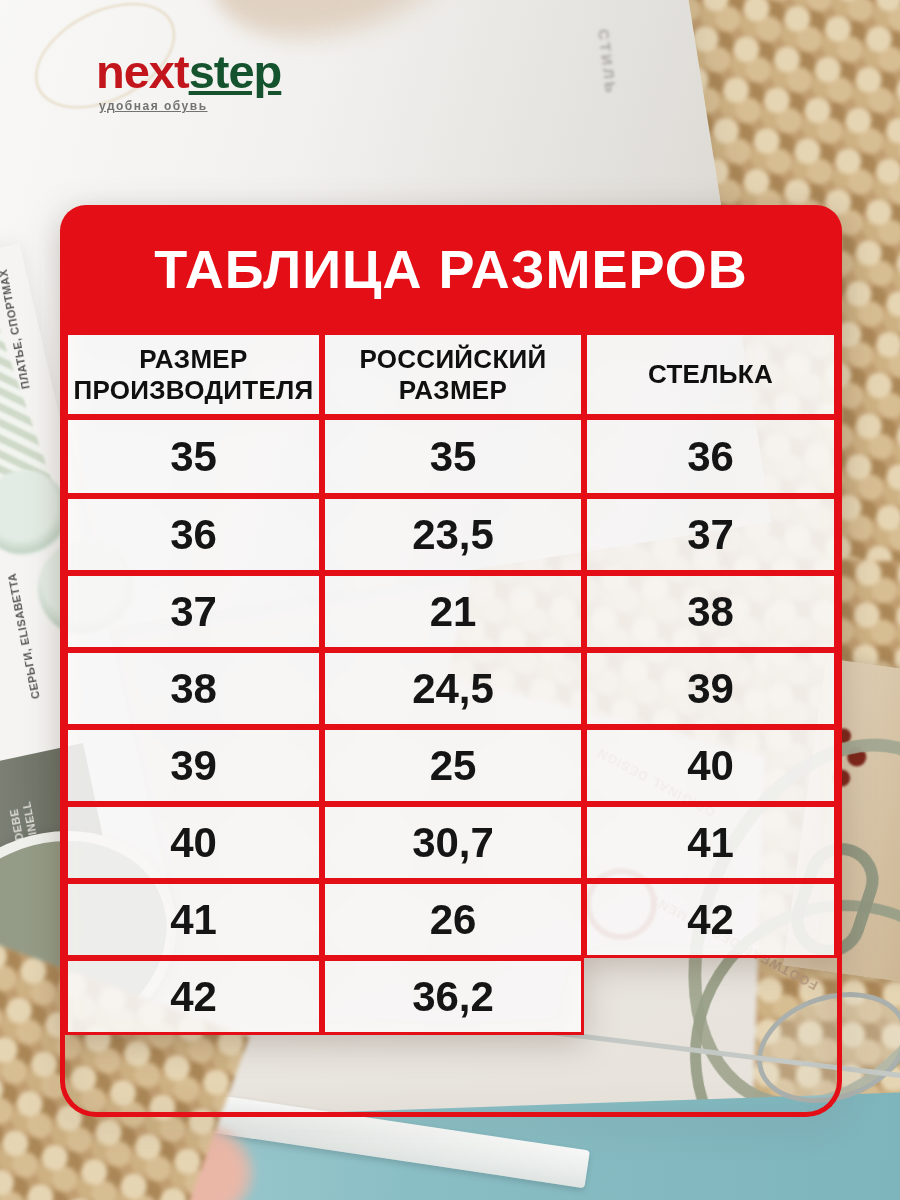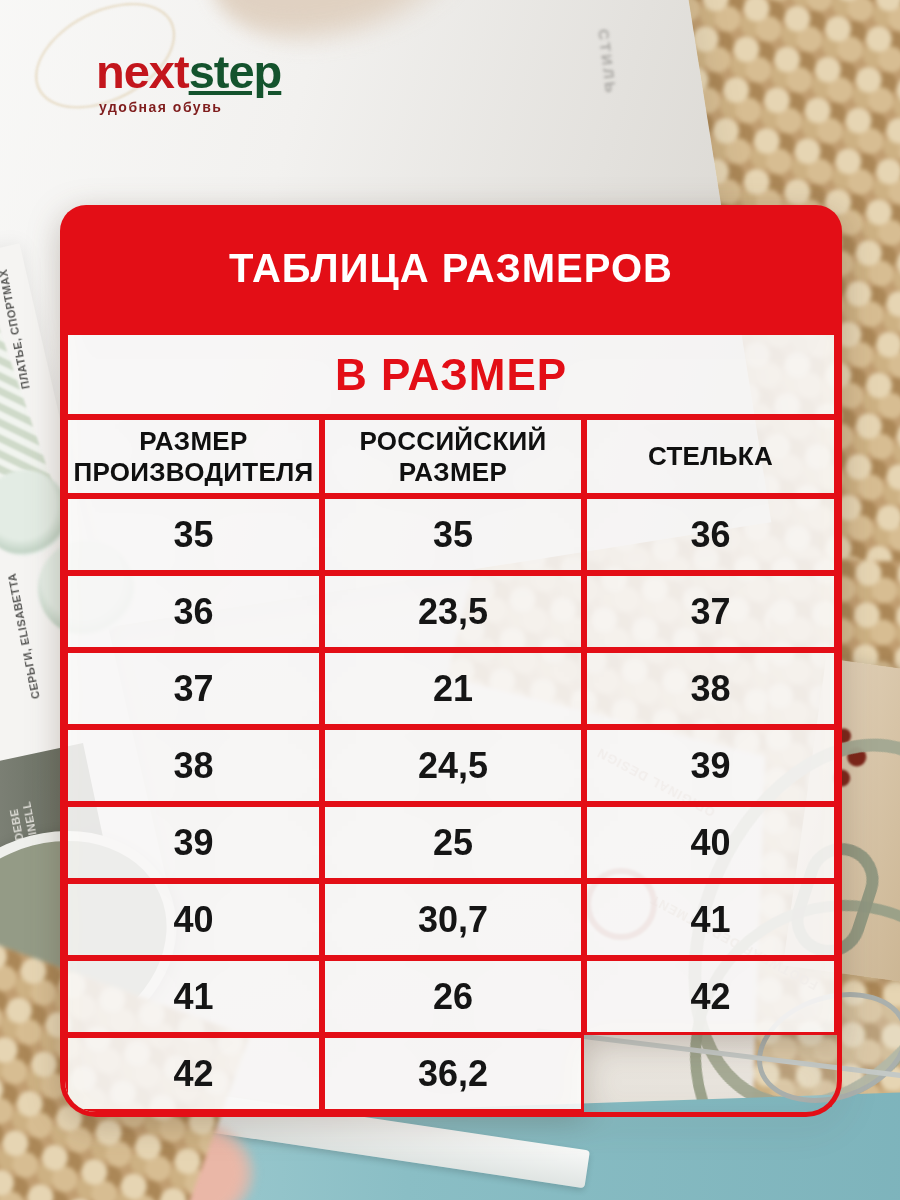--- a/index.html
+++ b/index.html
@@ -92,41 +92,41 @@
     letter-spacing:1px; white-space:nowrap; filter:blur(.5px);
     transform:rotate(-152deg); opacity:.9; }
   .wm-stamp { left:585px; top:868px; width:72px; height:72px; border-radius:50%;
     border:6px solid rgba(158,58,40,.75); filter:blur(1px); }
 
   
   .logo { position:absolute; left:96px; top:48px; z-index:5; }
   .logo-text { font-size:47px; font-weight:bold; letter-spacing:-1px; line-height:1; }
   .logo-next { color:#c3161c; }
   .logo-step { color:#14532d;text-decoration:underline; }
-  .logo-tagline { margin:4px 0 0 3px; font-size:14px; font-weight:bold;
-    color:#7f1d1d; letter-spacing:1.5px; }
+  .logo-tagline { margin:4px 0 0 3px; font-size:12px; font-weight:bold;
+    color:#737373; letter-spacing:1.5px;text-decoration:underline; }
 
   .panel { position:absolute; left:60px; top:205px; width:782px; z-index:4;
     filter:drop-shadow(0 8px 16px rgba(70,45,30,.28)); }
   .banner { height:127px; background:#e30e16; border-radius:26px 26px 0 0;
     display:flex; align-items:center; justify-content:center; }
-  .banner-title { color:#ffffff; font-size:40px; font-weight:bold; letter-spacing:1px; }
+  .banner-title { color:#ffffff; font-size:54px; font-weight:bold; letter-spacing:1px; }
 
   .size-grid { display:grid; width:782px;
     grid-template-columns:257px 262px 1fr;
     grid-template-rows:85px 79px repeat(8,77px);
     border:5px solid #e30e16; border-top:0;
     border-radius:0 0 36px 36px; overflow:hidden; }
   .cell { background:rgba(255,255,255,.86); border:3px solid #e30e16;
     display:flex; align-items:center; justify-content:center; text-align:center; }
   .cell-subtitle { grid-column:1/-1; font-size:44px; font-weight:bold;
     color:#e30e16; letter-spacing:1px; }
   .cell-head { font-size:26px; font-weight:bold; color:#101010; line-height:1.18;
     letter-spacing:.3px; padding:0 6px; }
-  .cell-num { font-size:36px; font-weight:bold; color:#151515; }
+  .cell-num { font-size:42px; font-weight:bold; color:#151515; }
 </style>
 </head>
 <body>
 
 <div class="stage">
 
   <div class="bd bg-base"></div>
   <div class="bd jute jute-topright"></div>
   <div class="bd jute jute-right"></div>
   <div class="bd page-top">
@@ -173,21 +173,20 @@
     <div class="logo-text"><span class="logo-next">next</span><span class="logo-step">step</span></div>
     <div class="logo-tagline">удобная обувь</div>
   </div>
 
   <div class="panel">
     <div class="banner">
       <div class="banner-title">ТАБЛИЦА РАЗМЕРОВ</div>
     </div>
 
     <div class="size-grid">
-      <div class="cell cell-subtitle">В РАЗМЕР</div>
 
       <div class="cell cell-head">РАЗМЕР ПРОИЗВОДИТЕЛЯ</div>
       <div class="cell cell-head">РОССИЙСКИЙ РАЗМЕР</div>
       <div class="cell cell-head">СТЕЛЬКА</div>
 
       <div class="cell cell-num">35</div>
       <div class="cell cell-num">35</div>
 
       <div class="cell cell-num">36</div>
       <div class="cell cell-num">36</div>

